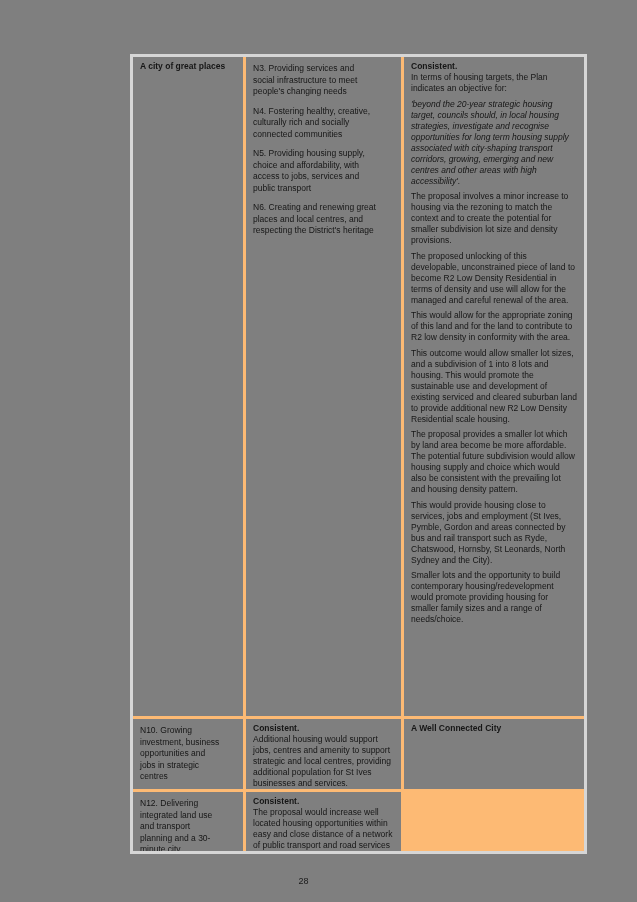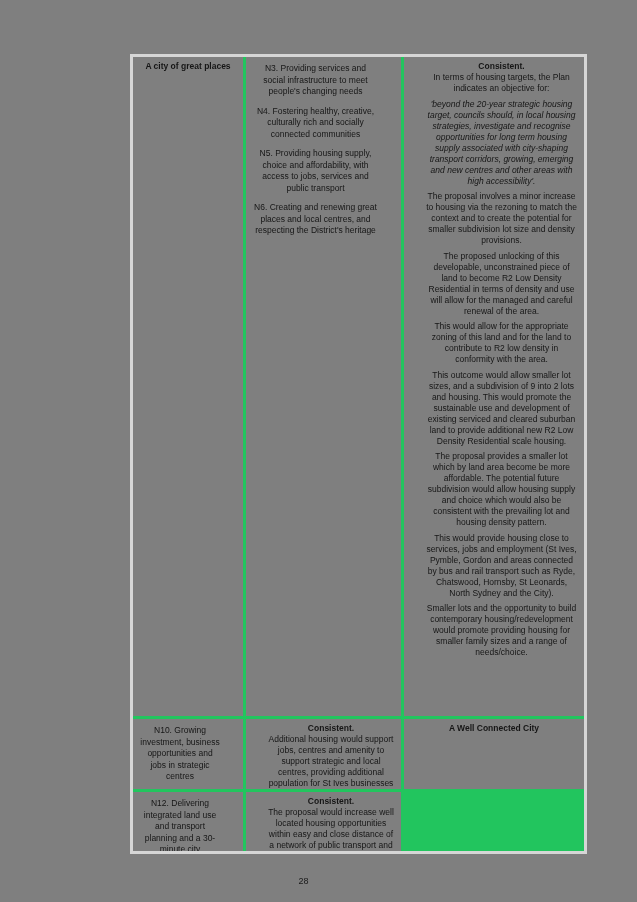--- a/index.html
+++ b/index.html
@@ -18,40 +18,39 @@
   .doc-table {
     position: absolute;
     left: 130px;
     top: 54px;
     width: 457px;
     height: 800px;
     box-sizing: border-box;
     display: grid;
     grid-template-columns: 110px 155px 1fr;
     grid-template-rows: 659px 70px 1fr;
-    background: #22c55e;          
+    background: #fdba74;          
     gap: 3px;
     border: 3px solid #d6d6d6;
-    text-align: center;
   }
   .cell {
     background: #7f7f7f;
     overflow: hidden;
     padding: 4px 7px 4px 7px;
     color: #161616;
     font-size: 8.5px;
     line-height: 11.5px;
   }
   .priority-cell { font-weight: bold; }
   .objective { margin: 2px 16px 8px 0; }
   .status { font-weight: bold; margin: 0; }
   .para { margin: 0 0 4.5px 0; }
   .para.tight { margin: 0; }
   .quote { font-style: italic; }
-  .assessment-cell { line-height: 11px; padding-left: 22px; }
+  .assessment-cell { line-height: 11px; }
   .page-number {
     position: absolute;
     left: 130px;
     top: 876px;
     width: 347px;
     text-align: center;
     color: #1a1a1a;
     font-size: 9px;
   }
 </style>
@@ -71,21 +70,21 @@
       <p class="objective">N5. Providing housing supply, choice and affordability, with access to jobs, services and public transport</p>
       <p class="objective">N6. Creating and renewing great places and local centres, and respecting the District's heritage</p>
     </div>
     <div class="cell assessment-cell">
       <p class="status para tight">Consistent.</p>
       <p class="para">In terms of housing targets, the Plan indicates an objective for:</p>
       <p class="para quote">'beyond the 20-year strategic housing target, councils should, in local housing strategies, investigate and recognise opportunities for long term housing supply associated with city-shaping transport corridors, growing, emerging and new centres and other areas with high accessibility'.</p>
       <p class="para">The proposal involves a minor increase to housing via the rezoning to match the context and to create the potential for smaller subdivision lot size and density provisions.</p>
       <p class="para">The proposed unlocking of this developable, unconstrained piece of land to become R2 Low Density Residential in terms of density and use will allow for the managed and careful renewal of the area.</p>
       <p class="para">This would allow for the appropriate zoning of this land and for the land to contribute to R2 low density in conformity with the area.</p>
-      <p class="para">This outcome would allow smaller lot sizes, and a subdivision of 9 into 2 lots and housing. This would promote the sustainable use and development of existing serviced and cleared suburban land to provide additional new R2 Low Density Residential scale housing.</p>
+      <p class="para">This outcome would allow smaller lot sizes, and a subdivision of 1 into 8 lots and housing. This would promote the sustainable use and development of existing serviced and cleared suburban land to provide additional new R2 Low Density Residential scale housing.</p>
       <p class="para">The proposal provides a smaller lot which by land area become be more affordable. The potential future subdivision would allow housing supply and choice which would also be consistent with the prevailing lot and housing density pattern.</p>
       <p class="para">This would provide housing close to services, jobs and employment (St Ives, Pymble, Gordon and areas connected by bus and rail transport such as Ryde, Chatswood, Hornsby, St Leonards, North Sydney and the City).</p>
       <p class="para">Smaller lots and the opportunity to build contemporary housing/redevelopment would promote providing housing for smaller family sizes and a range of needs/choice.</p>
     </div>
 
     <div class="cell objectives-cell">
       <p class="objective">N10. Growing investment, business opportunities and jobs in strategic centres</p>
     </div>
     <div class="cell assessment-cell">
       <p class="status para tight">Consistent.</p>

